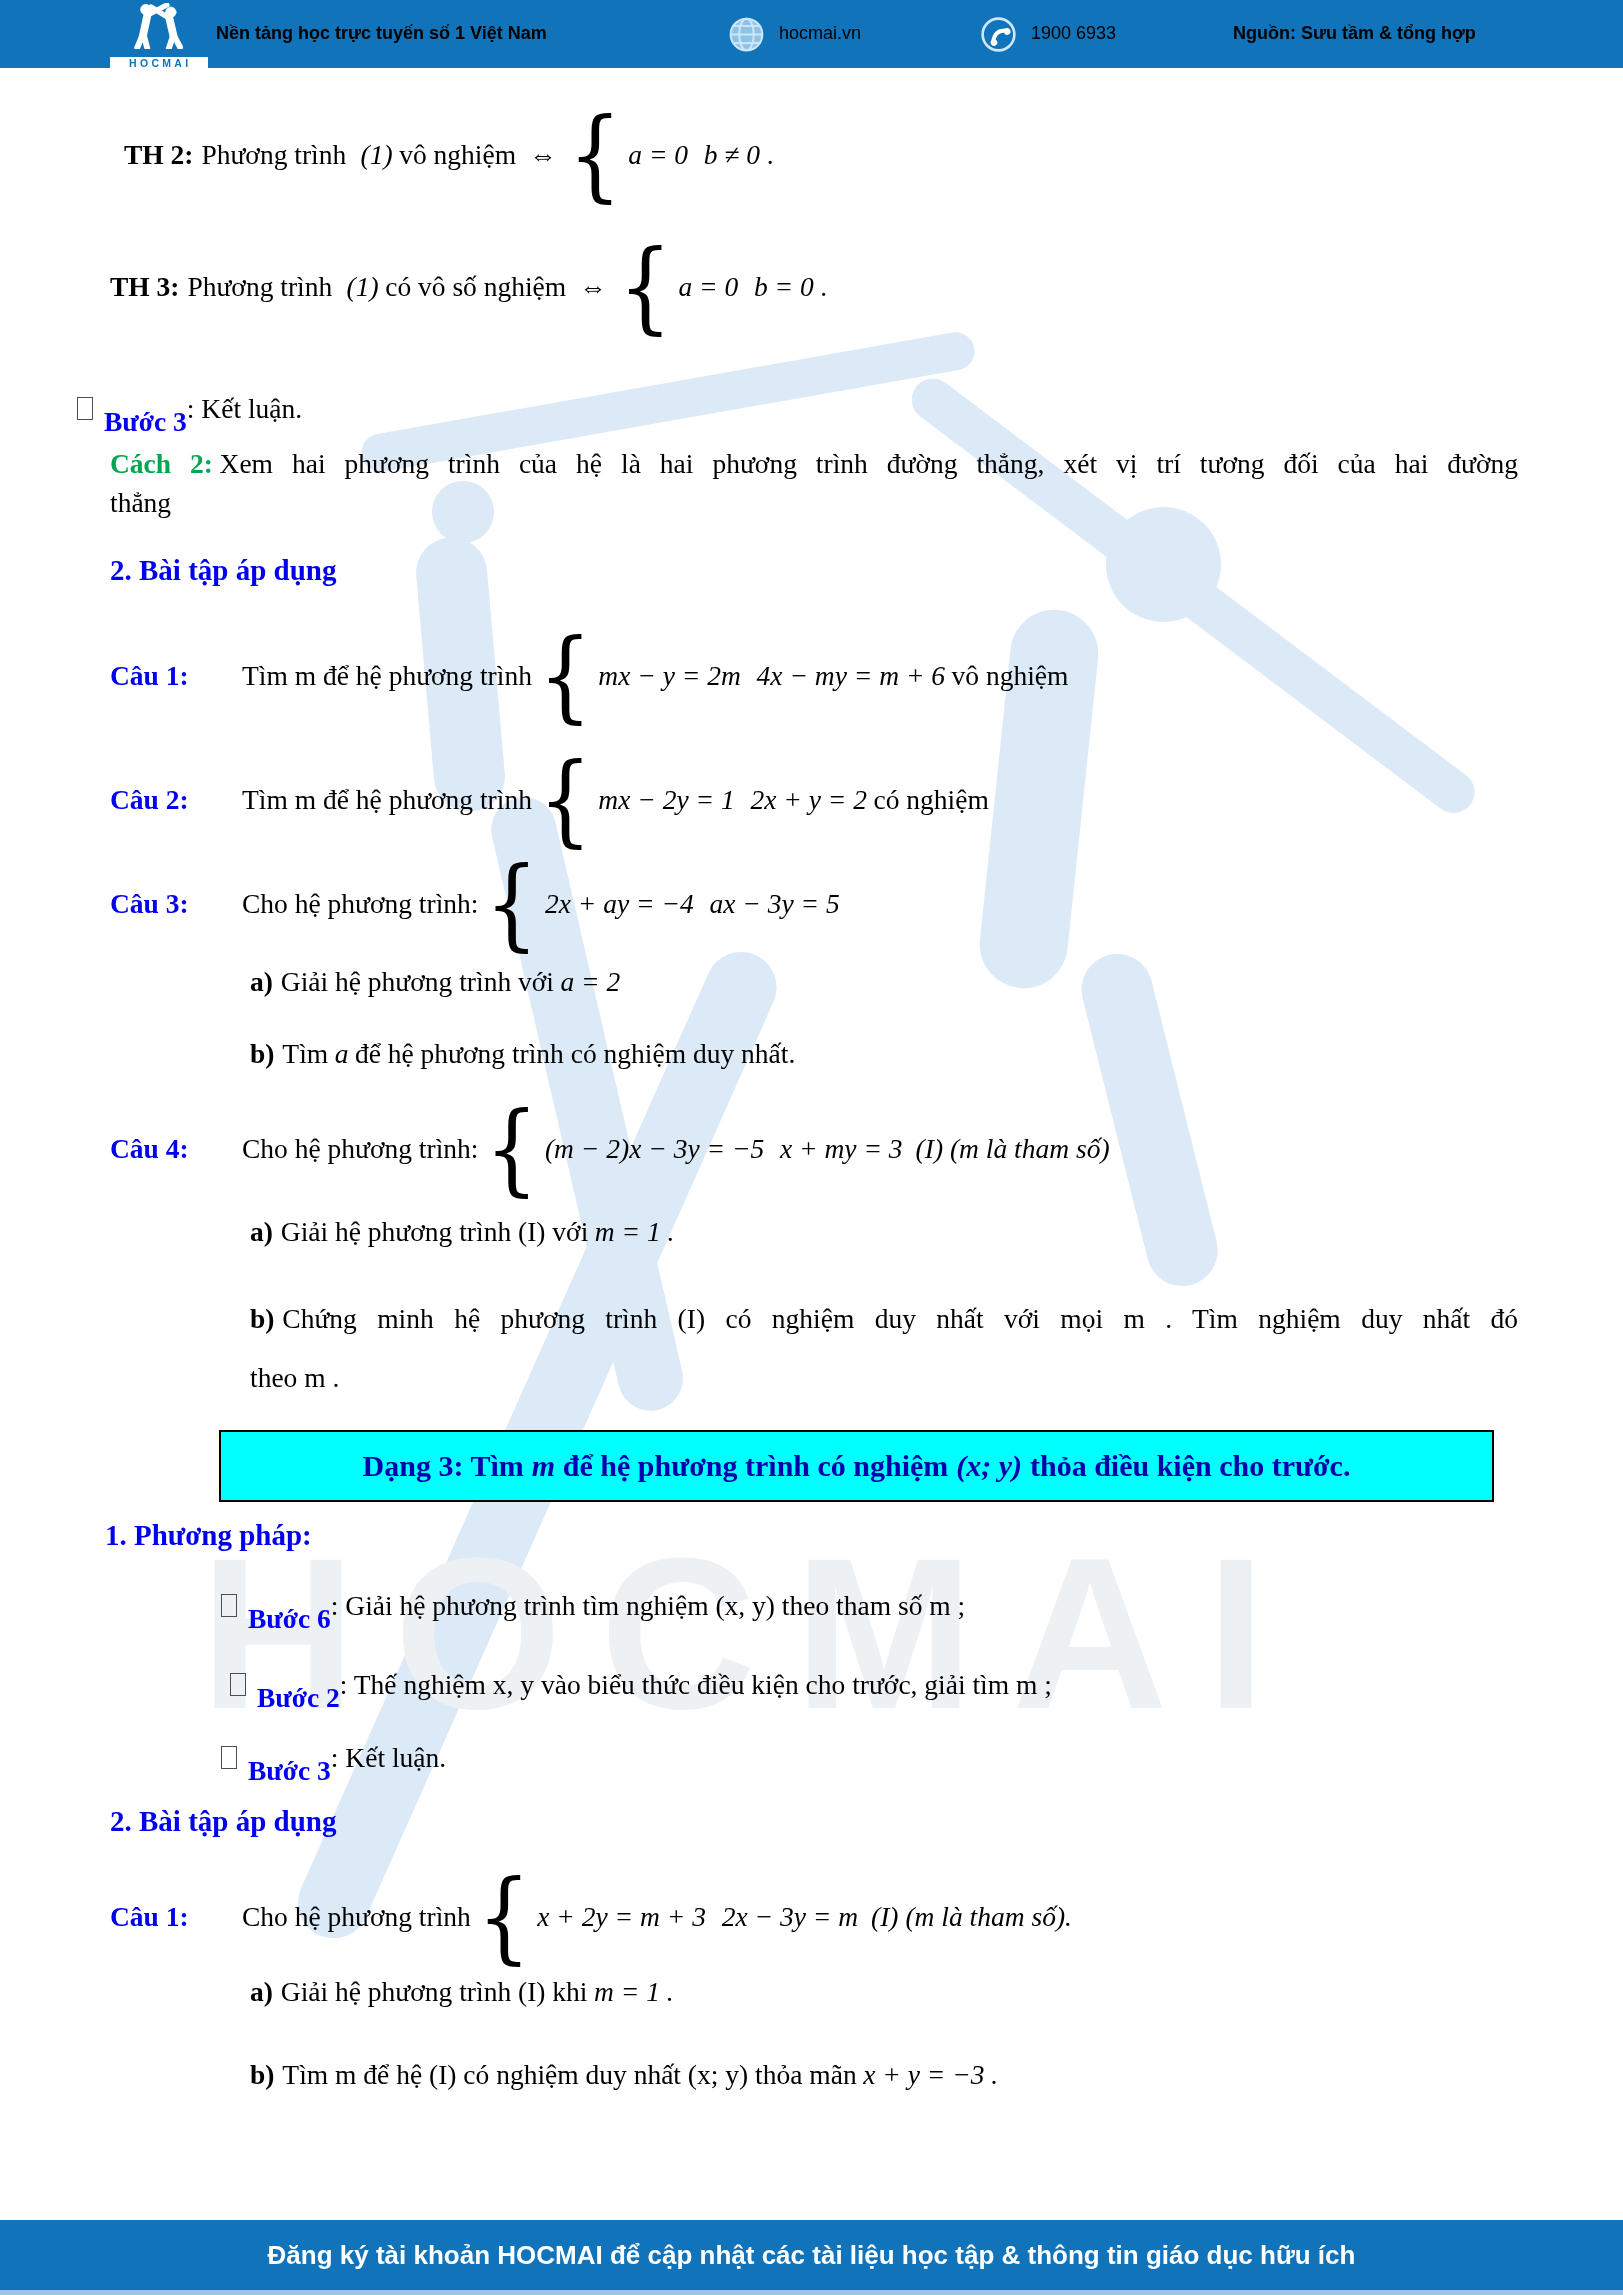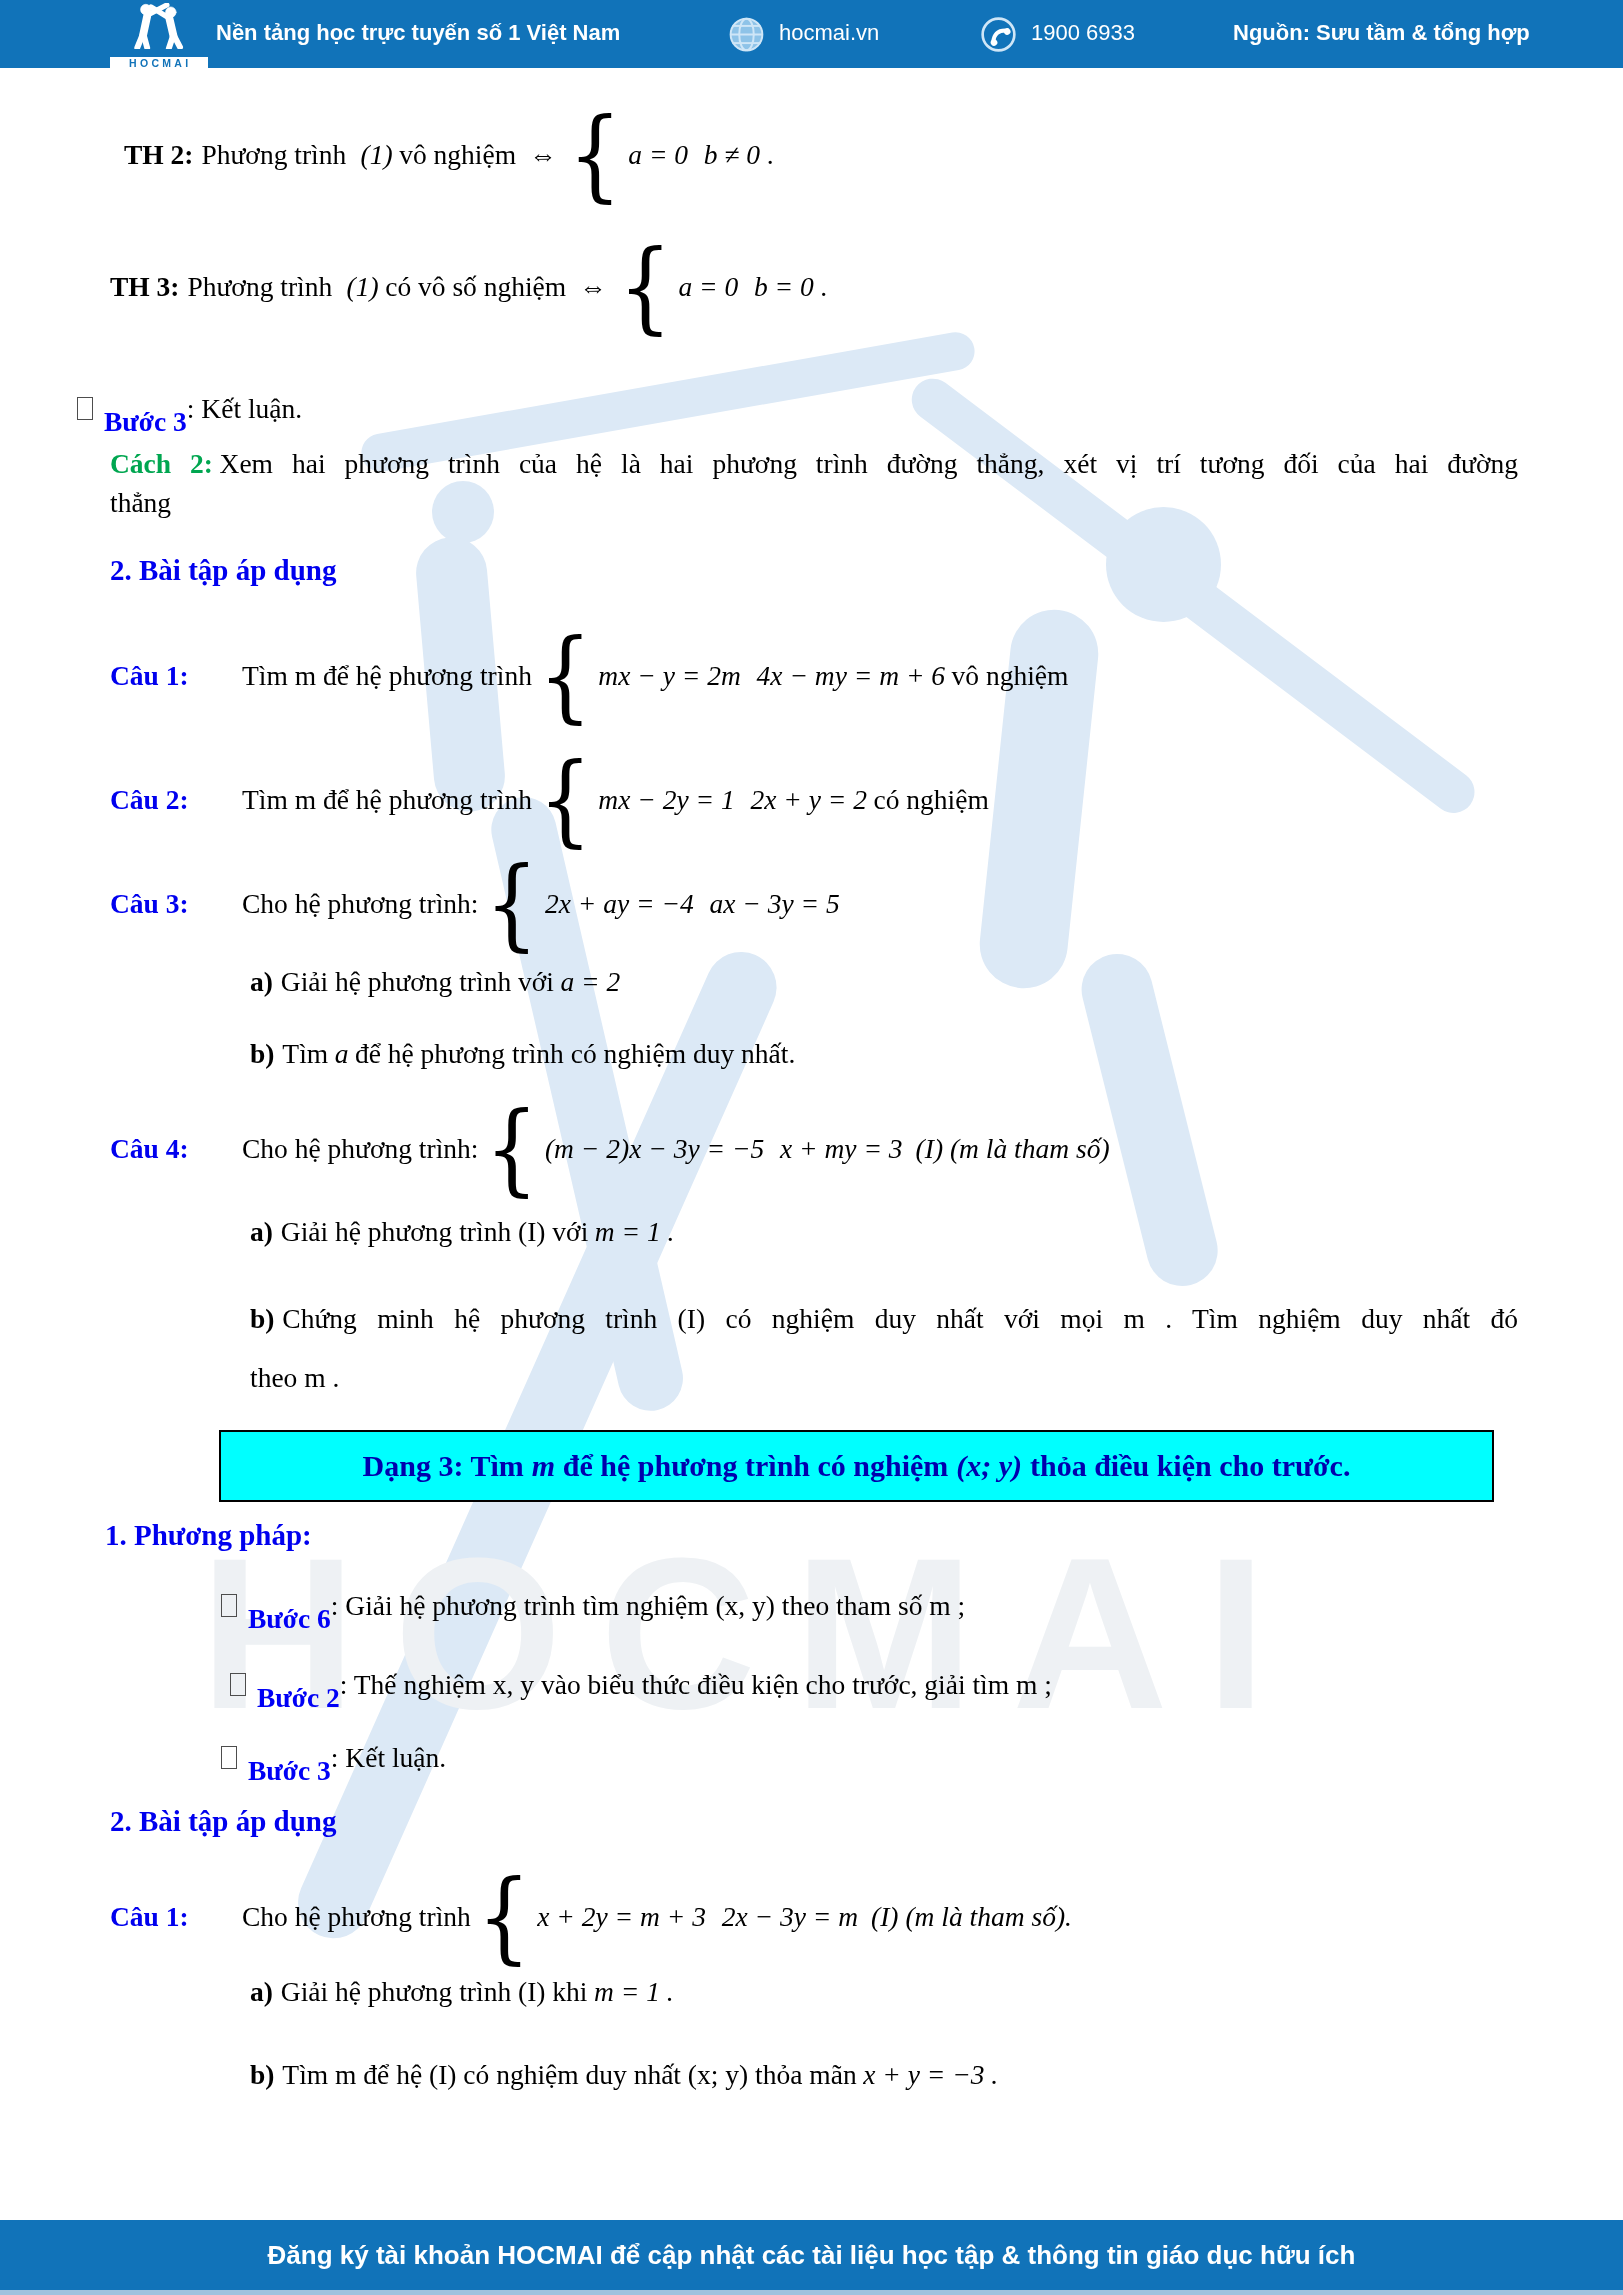--- a/index.html
+++ b/index.html
@@ -20,21 +20,21 @@
   .content{position:absolute;inset:0;z-index:2;}
   
   .hdr{position:absolute;left:0;top:0;width:1623px;height:68px;background:var(--brand,#1173b9);z-index:3;}
   .hdr .logo{position:absolute;left:110px;top:2.6px;width:98px;text-align:center;}
   .hdr .logobox{
     margin-top:1.3px;background:#fff;color:var(--brand,#1173b9);
     font-family:"Liberation Sans",sans-serif;font-weight:bold;font-size:10.5px;
     letter-spacing:3.3px;padding:1.3px 0 0.7px 2.6px;line-height:1.1;
   }
   .hdr .htext{position:absolute;top:0;height:66px;display:flex;align-items:center;
-    color:#ffffff;font-family:"Liberation Sans",sans-serif;font-size:22px;white-space:nowrap;}
+    color:#000000;font-family:"Liberation Sans",sans-serif;font-size:18px;white-space:nowrap;}
   .hdr .bold{font-weight:bold;}
   .hdr .hicon{position:absolute;top:15.7px;width:37px;height:37px;}
   
   .ftr{position:absolute;left:0;top:2220px;width:1623px;height:71px;background:var(--brand,#1173b9);
     display:flex;align-items:center;justify-content:center;z-index:3;}
   .ftr span{color:#fff;font-family:"Liberation Sans",sans-serif;font-size:26px;font-weight:bold;}
   .ftrstrip{position:absolute;left:0;top:2290px;width:1623px;height:5.2px;background:#9fc2de;z-index:3;}
   
   .row{position:absolute;display:flex;align-items:center;white-space:nowrap;}
   .qlabel{color:var(--blue,#0000ee);font-weight:bold;flex:none;width:132px;}

